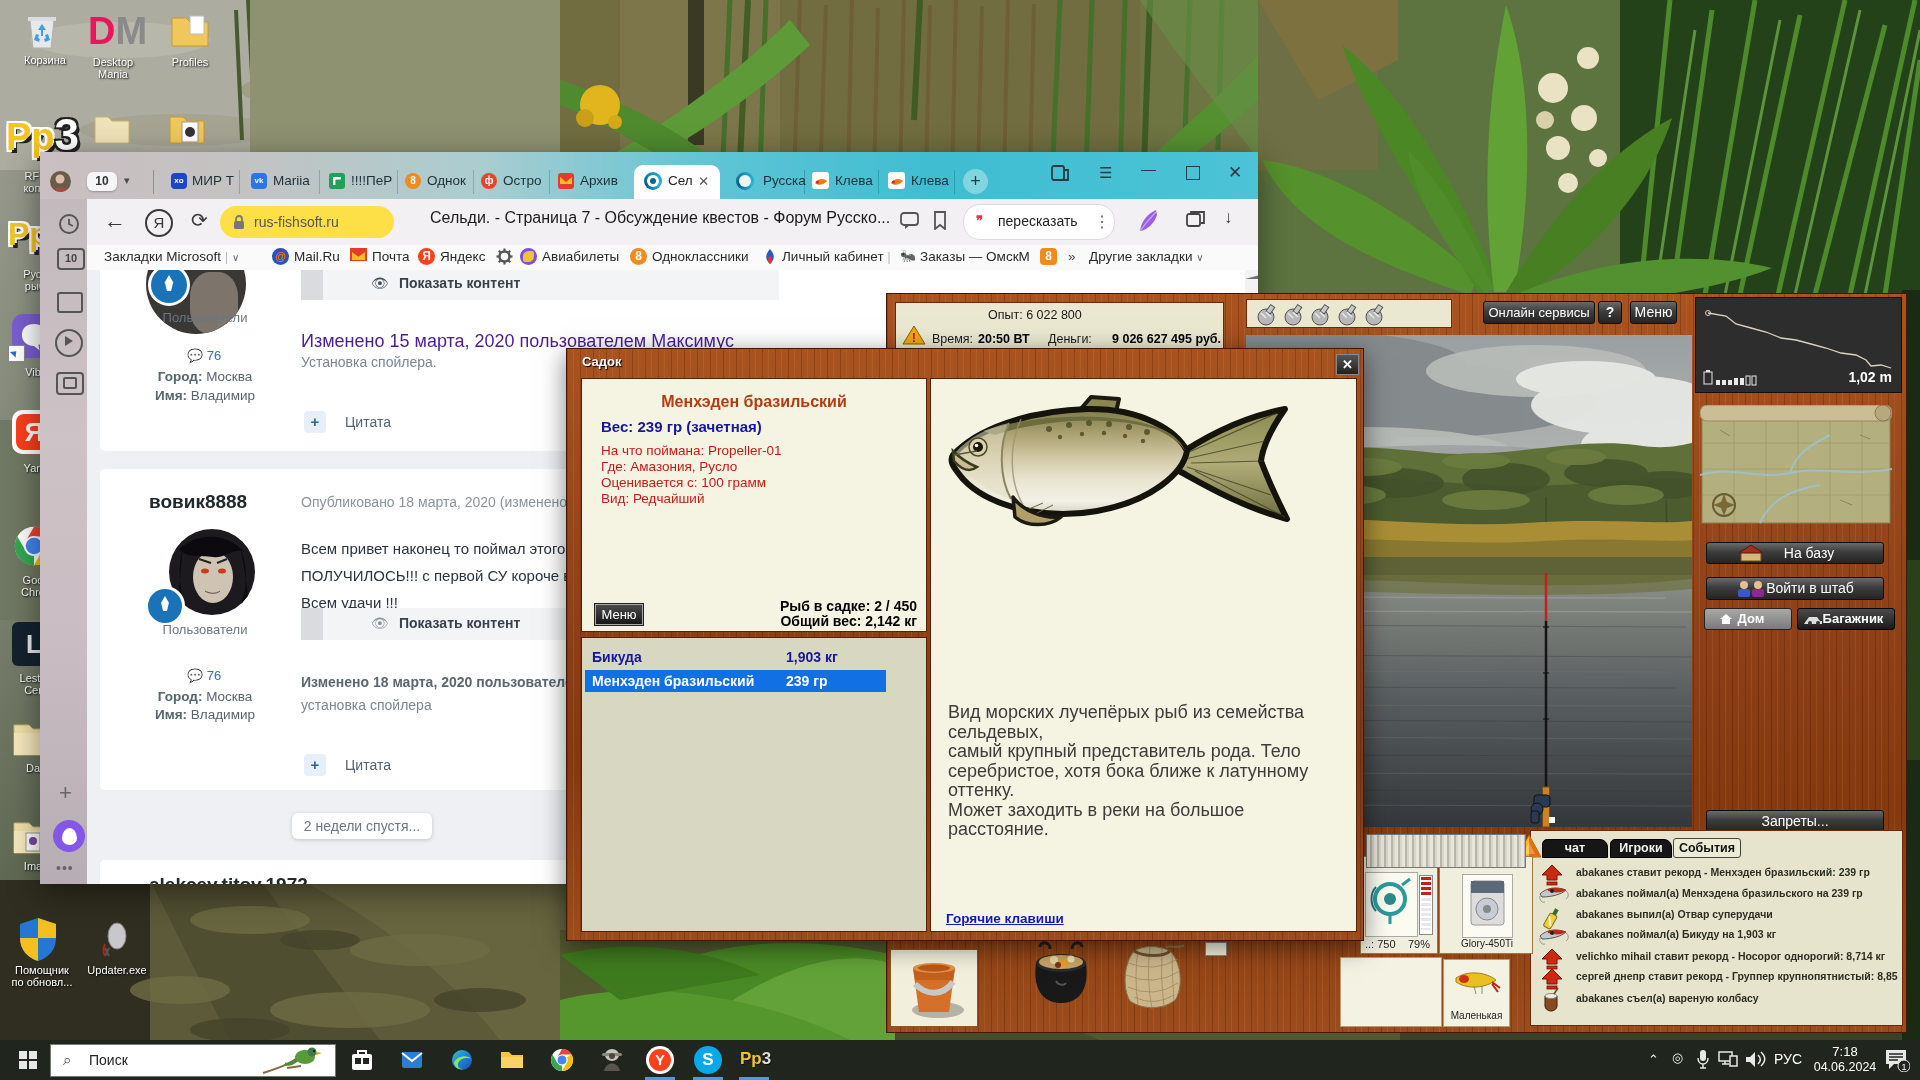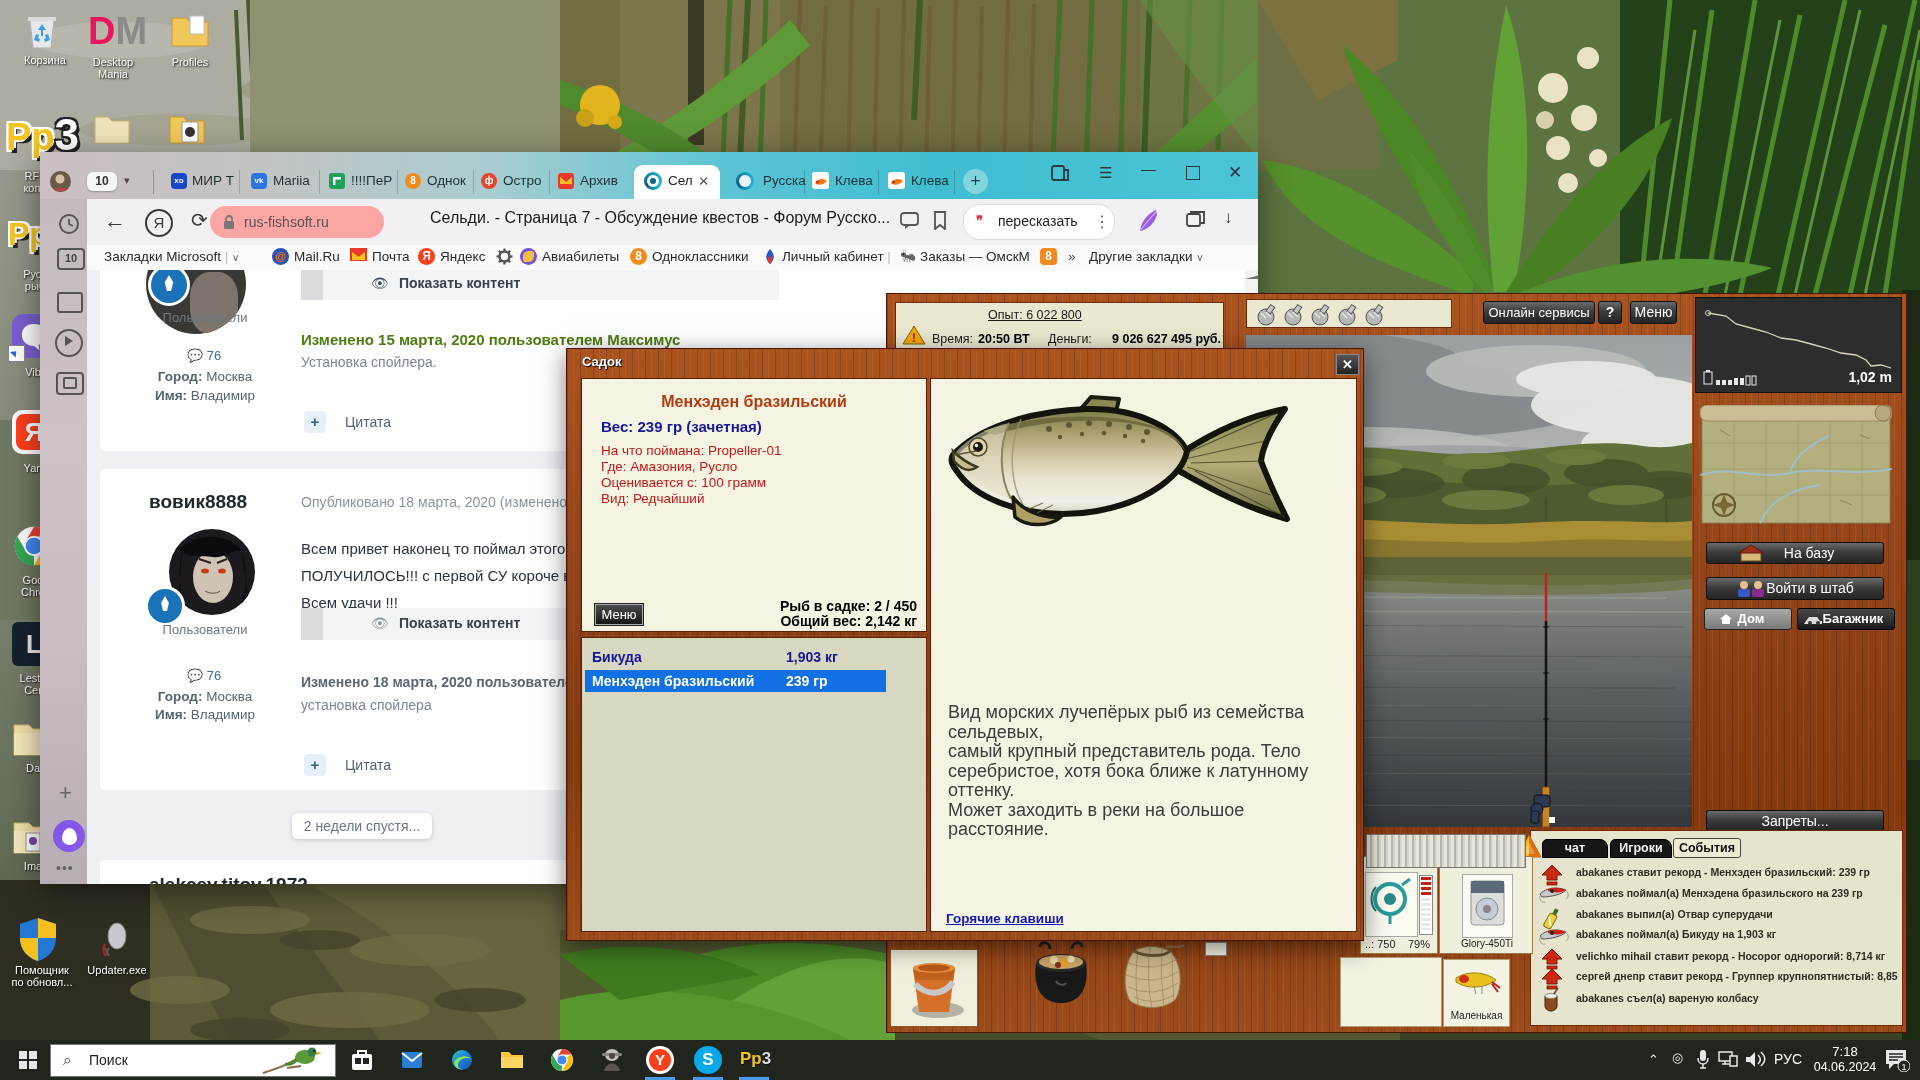--- a/index.html
+++ b/index.html
@@ -324,21 +324,21 @@
   <div class="abs" style="left:1059px;top:12px;font-size:15px;color:#2a3a40;">☰</div>
   <div class="abs" style="left:1101px;top:8px;font-size:15px;color:#2a3a40;">—</div>
   <div class="abs" style="left:1146px;top:14px;width:12px;height:12px;border:1.5px solid #2a3a40;"></div>
   <div class="abs" style="left:1188px;top:10px;font-size:17px;color:#2a3a40;">✕</div>
  </div>
 
  <div class="abs" style="left:47px;top:47px;width:1171px;height:46px;background:#f2f0f2;border-bottom:1px solid #e4e2e4;">
   <div class="abs" style="left:17px;top:9px;font-size:22px;color:#3a3a3a;">←</div>
   <div class="abs" style="left:58px;top:10px;width:24px;height:24px;border:2px solid #3a3a3a;border-radius:50%;text-align:center;line-height:24px;font-size:15px;color:#3a3a3a;">Я</div>
   <div class="abs" style="left:104px;top:9px;font-size:20px;color:#3a3a3a;">⟳</div>
-  <div class="abs" style="left:123px;top:7px;width:174px;height:32px;background:#fca5a5;border-radius:16px;">
+  <div class="abs" style="left:133px;top:7px;width:174px;height:32px;background:#fde047;border-radius:16px;">
     <svg style="position:absolute;left:12px;top:8px;" width="14" height="16">
             <rect x="2" y="7" width="10" height="8" rx="1.5" fill="#777"></rect>
             <path d="M4 7 V5 a3 3 0 0 1 6 0 V7" fill="none" stroke="#777" stroke-width="1.8"></path>
           </svg>
     <span style="position:absolute;left:34px;top:8px;font-size:14px;color:#555;">rus-fishsoft.ru</span>
   </div>
   <div class="abs" style="left:343px;top:10px;font-size:16px;color:#1c1c1c;white-space:nowrap;">Сельди. - Страница 7 - Обсуждение квестов - Форум Русско...</div>
   <svg class="abs" style="left:813px;top:13px;" width="20" height="18">
           <rect x="1" y="1" width="17" height="12" rx="3" fill="none" stroke="#555" stroke-width="1.8"></rect>
           <path d="M5 13 v4 l5-4" fill="#555"></path>
@@ -415,21 +415,21 @@
     <div style="margin:8px auto;width:14px;height:16px;background:#fff;clip-path:polygon(50% 0,80% 45%,65% 100%,35% 100%,20% 45%);"></div>
   </div>
   <div class="abs" style="left:58px;top:40px;width:120px;text-align:center;font-size:13px;color:#6a7682;">Пользователи</div>
   <div class="abs" style="left:100px;top:78px;font-size:13px;color:#4a5a68;">💬 <span style="color:#3a6ea5;">76</span></div>
   <div class="abs" style="left:58px;top:99px;width:120px;text-align:center;font-size:13.5px;color:#56646e;"><b>Город:</b> Москва</div>
   <div class="abs" style="left:58px;top:118px;width:120px;text-align:center;font-size:13.5px;color:#56646e;"><b>Имя:</b> Владимир</div>
   <div class="abs" style="left:214px;top:-2px;width:456px;height:32px;background:#f3f4f6;border-left:22px solid #d9dbdf;">
    <span style="position:absolute;left:48px;top:7px;font-size:14px;color:#414d58;">👁</span>
    <span style="position:absolute;left:76px;top:7px;font-size:14px;font-weight:bold;color:#39424c;">Показать контент</span>
   </div>
-  <div class="abs" style="left:214px;top:61px;font-size:15px;font-weight:bold;color:#4d7c0f;">Изменено 15 марта, 2020 пользователем Максимус</div>
+  <div class="abs" style="left:214px;top:61px;font-size:18px;font-weight:normal;color:#4c1d95;">Изменено 15 марта, 2020 пользователем Максимус</div>
   <div class="abs" style="left:214px;top:84px;font-size:14px;color:#7a8694;">Установка спойлера.</div>
   <div class="abs" style="left:217px;top:141px;width:22px;height:22px;background:#e7f0f9;border-radius:4px;text-align:center;line-height:22px;color:#2a6496;font-weight:bold;font-size:15px;">+</div>
   <div class="abs" style="left:258px;top:144px;font-size:14px;color:#536270;">Цитата</div>
 
   <div class="abs" style="left:62px;top:221px;font-size:19px;font-weight:bold;color:#21292e;">вовик8888</div>
   <div class="abs" style="left:214px;top:224px;font-size:14px;color:#8a949e;">Опубликовано 18 марта, 2020 (изменено)</div>
   <div class="abs" style="left:82px;top:259px;width:86px;height:86px;border-radius:50%;background:#1c1a1e;overflow:hidden;">
     <svg width="86" height="86">
             <ellipse cx="44" cy="48" rx="20" ry="26" fill="#cfc4b4"></ellipse>
             <path d="M10 20 C30 2 60 4 76 24 C70 16 56 30 44 28 C30 26 20 30 10 20Z" fill="#0c0a0e"></path>
@@ -466,21 +466,21 @@
   <div class="abs" style="left:1158px;top:0;width:13px;height:614px;background:#f2f2f2;">
    <div style="margin:3px auto;width:0;height:0;border-left:22px solid transparent;border-right:4px solid transparent;border-bottom:6px solid #707070;"></div>
   </div>
  </div>
 </div>
 
 <div class="abs" id="game" style="left:886px;top:293px;width:1021px;height:740px;">
  <div class="abs woodh" style="left:0;top:0;width:1019px;height:738px;border:1px solid #4a1404;"></div>
 
  <div class="abs beige" style="left:9px;top:9px;width:327px;height:50px;border:1px solid #6b2a08;">
-   <div class="abs" style="left:92px;top:5px;font-size:12.5px;color:#1a1a1a;text-decoration:underline;">Опыт: 6 022 800</div>
+   <div class="abs" style="left:92px;top:5px;font-size:12.5px;color:#1a1a1a;">Опыт: 6 022 800</div>
    <svg class="abs" style="left:6px;top:21px;" width="24" height="22">
           <path d="M12 2 L23 20 H1 Z" fill="#f0a810" stroke="#806000"></path>
           <text x="12" y="18" text-anchor="middle" font-size="13" font-weight="bold" fill="#c02000">!</text>
         </svg>
    <div class="abs" style="left:36px;top:29px;font-size:12.5px;color:#1a1a1a;">Время:</div>
    <div class="abs" style="left:82px;top:29px;font-size:12.5px;font-weight:bold;color:#000;">20:50 ВТ</div>
    <div class="abs" style="left:152px;top:29px;font-size:12.5px;color:#1a1a1a;">Деньги:</div>
    <div class="abs" style="left:216px;top:29px;font-size:12.5px;font-weight:bold;color:#000;white-space:nowrap;">9 026 627 495 руб.</div>
  </div>
 

